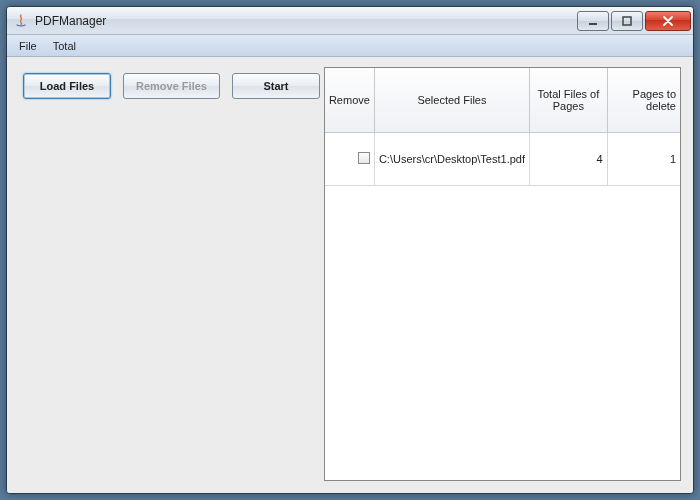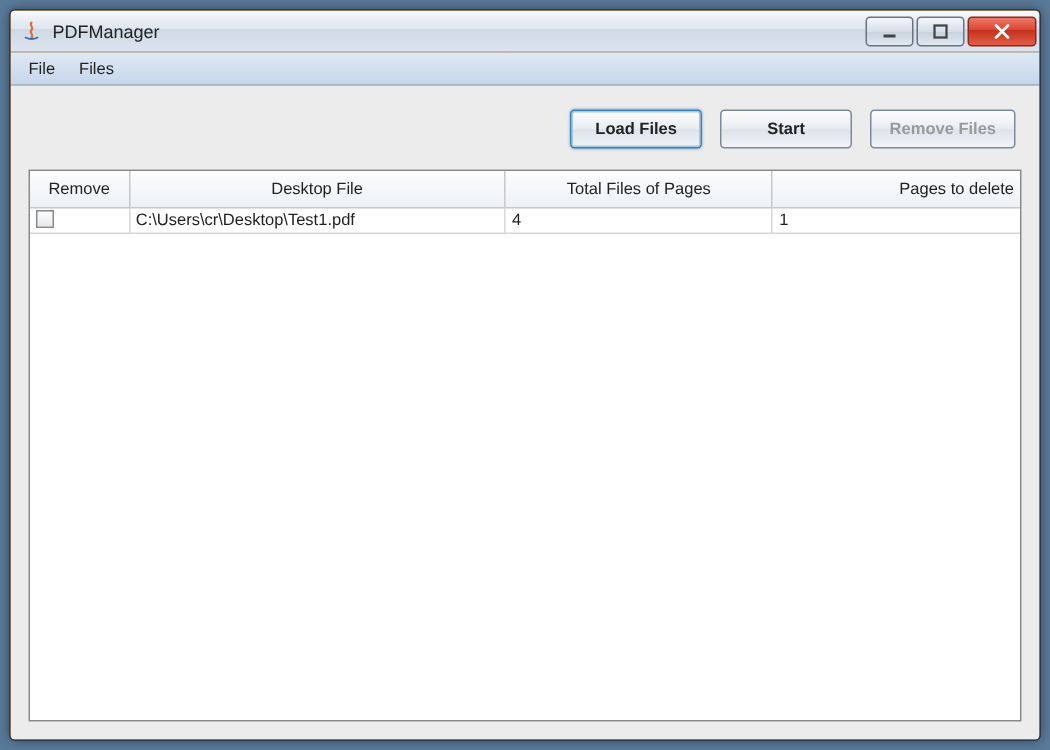--- a/index.html
+++ b/index.html
@@ -8,21 +8,21 @@
     font-family: Tahoma, Arial, sans-serif;
     font-size: 11px;
     background: #5a7a9a;
     width: 700px;
     height: 500px;
     overflow: hidden;
   }
   .window {
     position: absolute;
     top: 6px; left: 6px; right: 6px; bottom: 6px;
-    background: #a16207;
+    background: #5eead4;
     border: 1px solid #2a3a4a;
     border-radius: 4px;
     box-shadow: 0 0 8px rgba(0,0,0,0.4);
     display: flex;
     flex-direction: column;
     overflow: hidden;
   }
   .titlebar {
     height: 28px;
     background: linear-gradient(to bottom, #f7f9fb 0%, #dde5ee 45%, #cfd9e5 46%, #dce5ef 100%);
@@ -63,21 +63,21 @@
   }
   .menu-item {
     padding: 4px 8px 4px 8px;
     color: #222;
     font-size: 11px;
     line-height: 14px;
   }
   .content {
     flex: 1;
     display: flex;
-    flex-direction: column;
+    flex-direction: row;
     padding: 10px 12px 12px 12px;
     background: #ececec;
   }
   .button-row {
     display: flex;
     justify-content: flex-end;
     gap: 12px;
     padding: 6px 4px 14px 4px;
   }
   .btn {
@@ -109,29 +109,29 @@
     font-size: 11px;
     color: #222;
   }
   thead th {
     background: linear-gradient(to bottom, #fdfdfe 0%, #eef1f5 100%);
     border: 1px solid #c8c8c8;
     border-top: none;
     height: 20px;
     font-weight: normal;
     text-align: center;
-    padding: 6px 4px;
+    padding: 20px 4px;
   }
   thead th:first-child { border-left: none; }
   thead th:last-child { border-right: none; text-align: right; }
   tbody td {
     border: 1px solid #d8d8d8;
     height: 17px;
-    text-align: left;
-    padding: 0 4px;
+    text-align: right;
+    padding: 19px 4px;
   }
   tbody td:first-child { border-left: none; }
   tbody td:last-child { border-right: none; }
   .chk {
     width: 12px; height: 12px;
     border: 1px solid #8a8a8a;
     background: linear-gradient(to bottom, #fdfdfe, #e6e9ed);
     display: inline-block;
   }
   .col-remove { width: 10%; }
@@ -165,36 +165,36 @@
       <div class="win-btn close">
         <svg width="12" height="10" viewBox="0 0 12 10">
             <path d="M2 1 L10 9 M10 1 L2 9" stroke="#fff" stroke-width="1.8" stroke-linecap="round"></path>
           </svg>
       </div>
     </div>
   </div>
 
   <div class="menubar">
     <div class="menu-item">File</div>
-    <div class="menu-item">Files</div>
+    <div class="menu-item">Total</div>
   </div>
 
   <div class="content">
     <div class="button-row">
       <div class="btn focus">Load Files</div>
+      <div class="btn disabled">Remove Files</div>
       <div class="btn">Start</div>
-      <div class="btn disabled">Remove Files</div>
     </div>
 
     <div class="table-wrap">
       <table>
         <thead>
           <tr>
             <th class="col-remove">Remove</th>
-            <th class="col-file">Desktop File</th>
+            <th class="col-file">Selected Files</th>
             <th class="col-pages">Total Files of Pages</th>
             <th class="col-del">Pages to delete</th>
           </tr>
         </thead>
         <tbody>
           <tr>
             <td><span class="chk"></span></td>
             <td>C:\Users\cr\Desktop\Test1.pdf</td>
             <td>4</td>
             <td>1</td>

